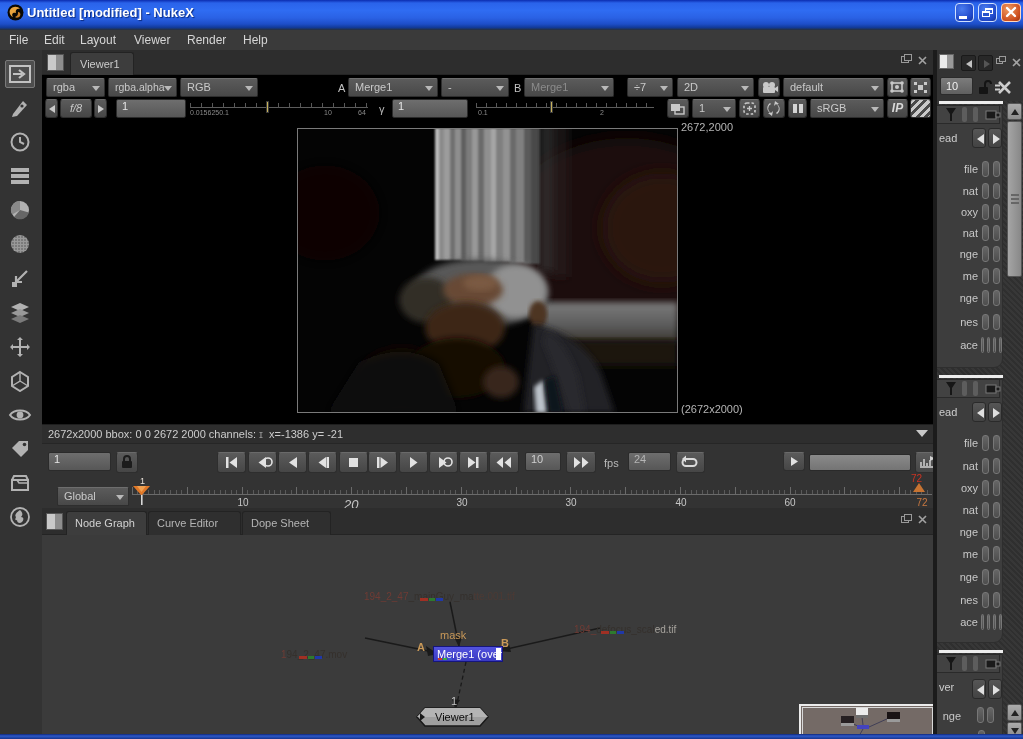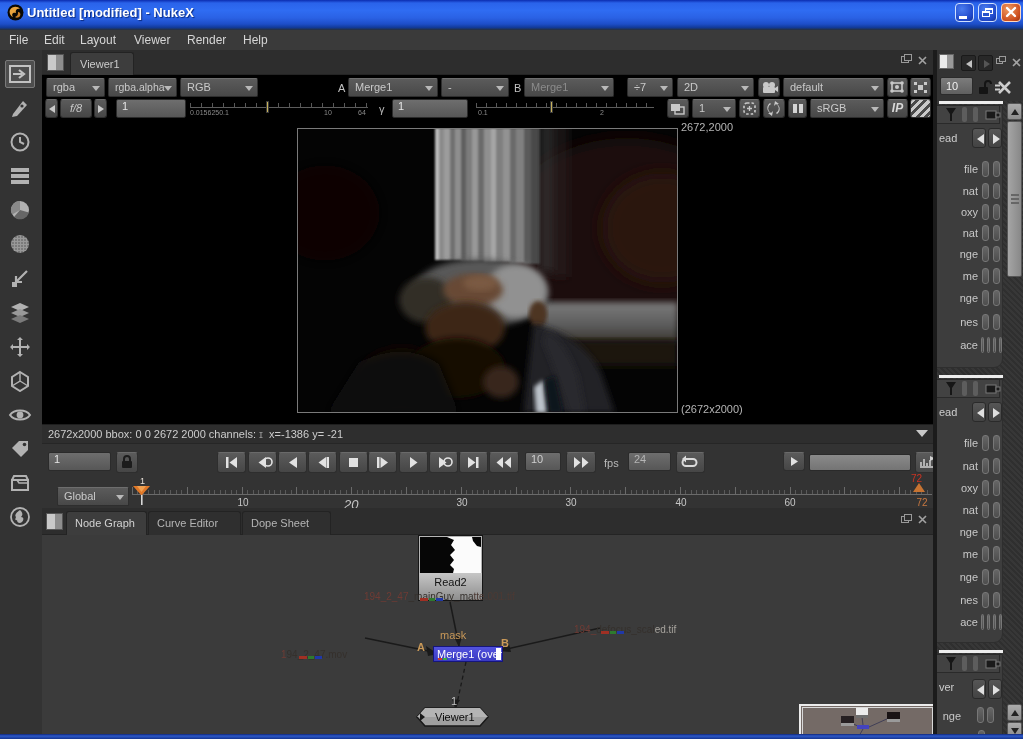--- a/index.html
+++ b/index.html
@@ -397,28 +397,20 @@
   <path d="M323 103 L391 117" stroke="#1a1a1a" stroke-width="1.5" fill="none"></path>
   <path d="M396 119 L384 111 L386 121Z" fill="#1a1a1a"></path>
   <path d="M408 67 L417 111" stroke="#1a1a1a" stroke-width="1.5" fill="none"></path>
   <path d="M417 112 L412 102 L420 102Z" fill="#1a1a1a"></path>
   <path d="M558 93 L460 115" stroke="#1a1a1a" stroke-width="1.5" fill="none"></path>
   <path d="M456 116 L467 109 L469 117Z" fill="#1a1a1a"></path>
   <path d="M424 127 L414 173" stroke="#1a1a1a" stroke-width="1.3" stroke-dasharray="4 3" fill="none"></path>
   <path d="M413 173 L410 164 L418 165Z" fill="#1a1a1a"></path>
  </svg>
 
- <div class="rnode" style="left:376px;top:0px;width:65px;height:66px;">
-  <svg class="abs" style="left:1px;top:1px;" width="61" height="36" viewBox="0 0 61 36">
-          <rect width="61" height="36" fill="#060606"></rect>
-          <path d="M27 0 L34 3 L31 8 L35 13 L30 18 L34 23 L30 28 L34 32 L33 36 L61 36 L61 0 Z" fill="#fbfbfb"></path>
-          <path d="M52 0 L61 0 L61 10 L57 9 L53 4Z" fill="#060606"></path>
-        </svg>
-  <div class="rlabel" style="top:37px;">Read2</div>
- </div>
  <div class="fname" style="left:322px;top:56px;">194_2_47<span style="color:#35302c;">_mainGuy_ma</span><span style="color:#4c3a34;">tte.001.tif</span></div>
  <div class="abs" style="left:378px;top:63px;width:8px;height:3px;background:#a03024;"></div>
  <div class="abs" style="left:387px;top:63px;width:6px;height:3px;background:#2e7a2e;"></div>
  <div class="abs" style="left:394px;top:63px;width:7px;height:3px;background:#2038a8;"></div>
 
  <div class="fname" style="left:239px;top:114px;"><span style="color:#6f3b34;">1</span><span style="color:#35302c;">94_2_47.mov</span></div>
  <div class="abs" style="left:257px;top:121px;width:8px;height:3px;background:#a03024;"></div>
  <div class="abs" style="left:266px;top:121px;width:6px;height:3px;background:#2e7a2e;"></div>
  <div class="abs" style="left:273px;top:121px;width:7px;height:3px;background:#2038a8;"></div>
 

